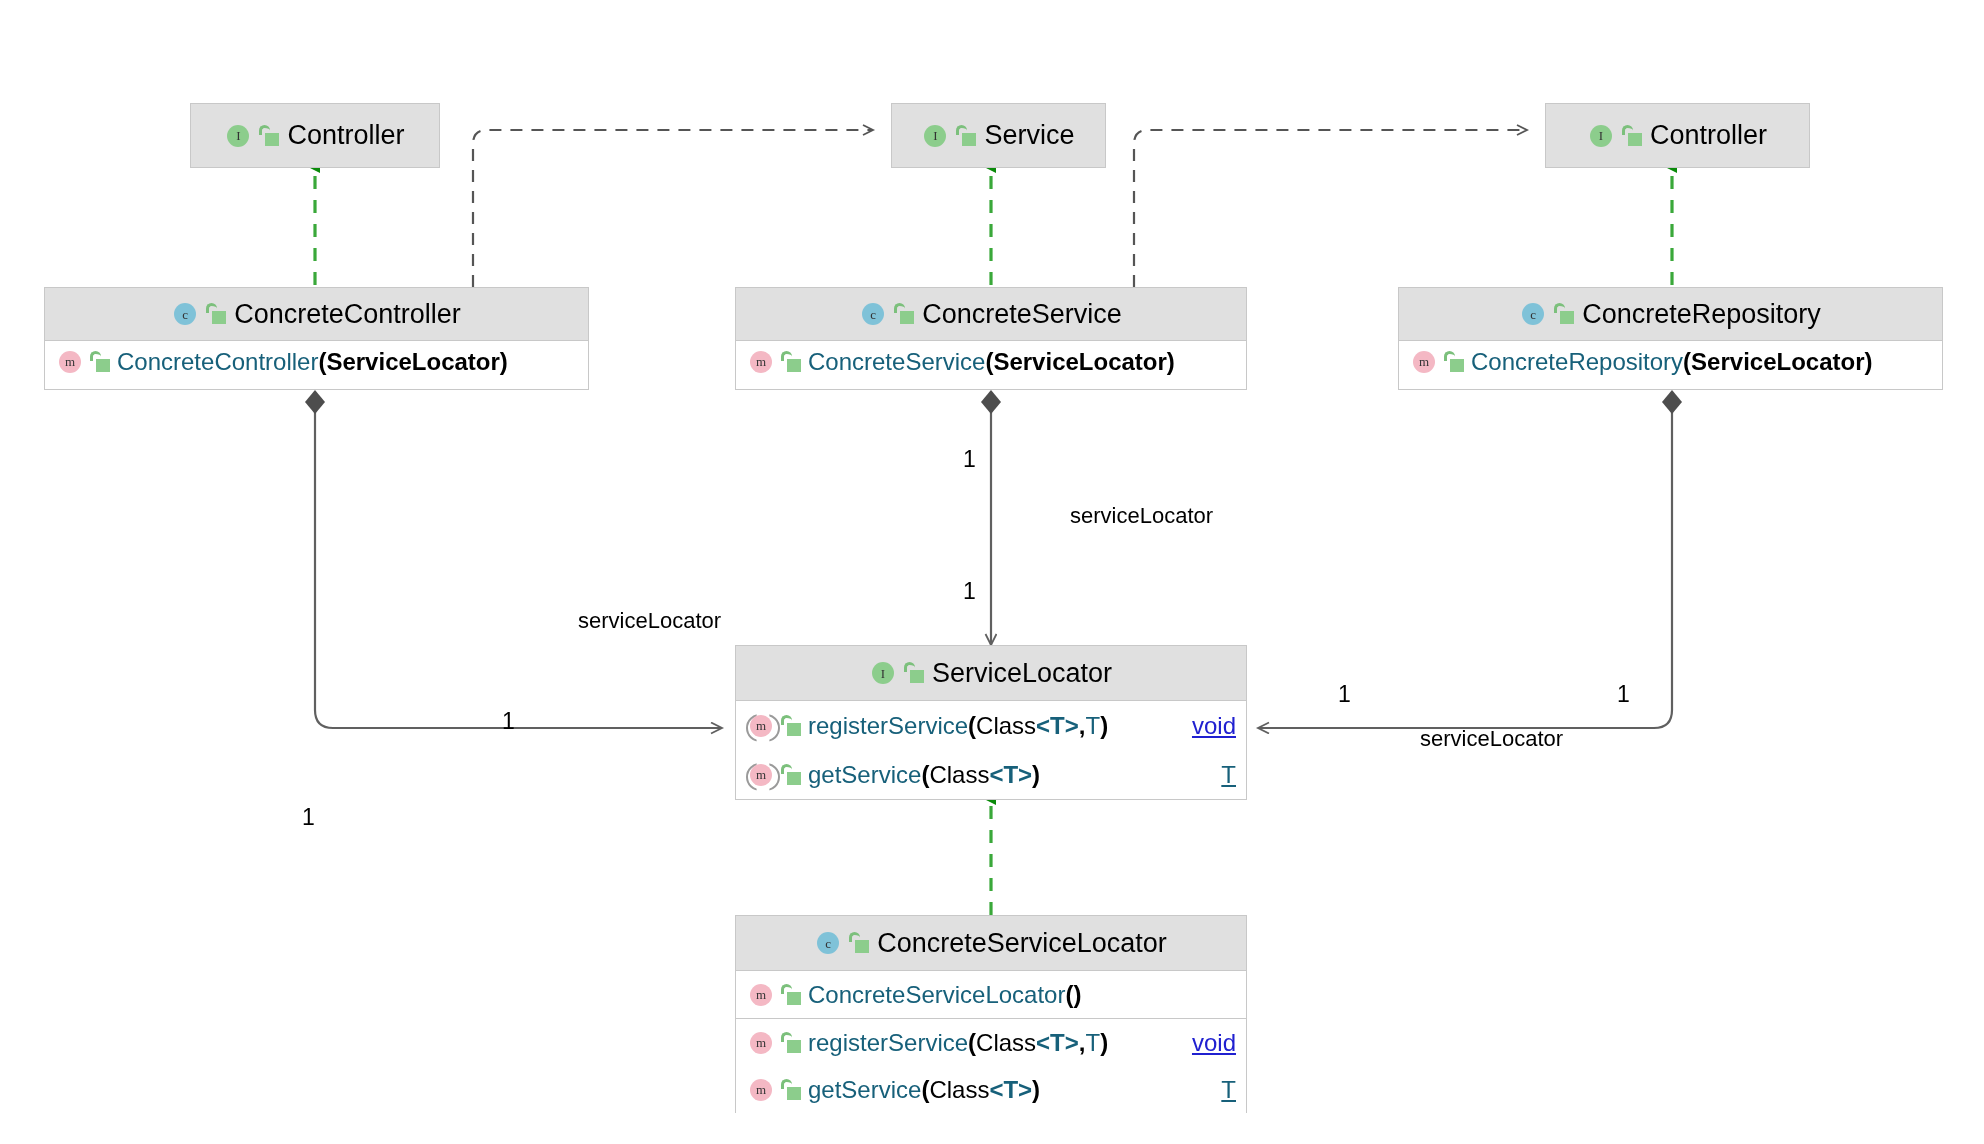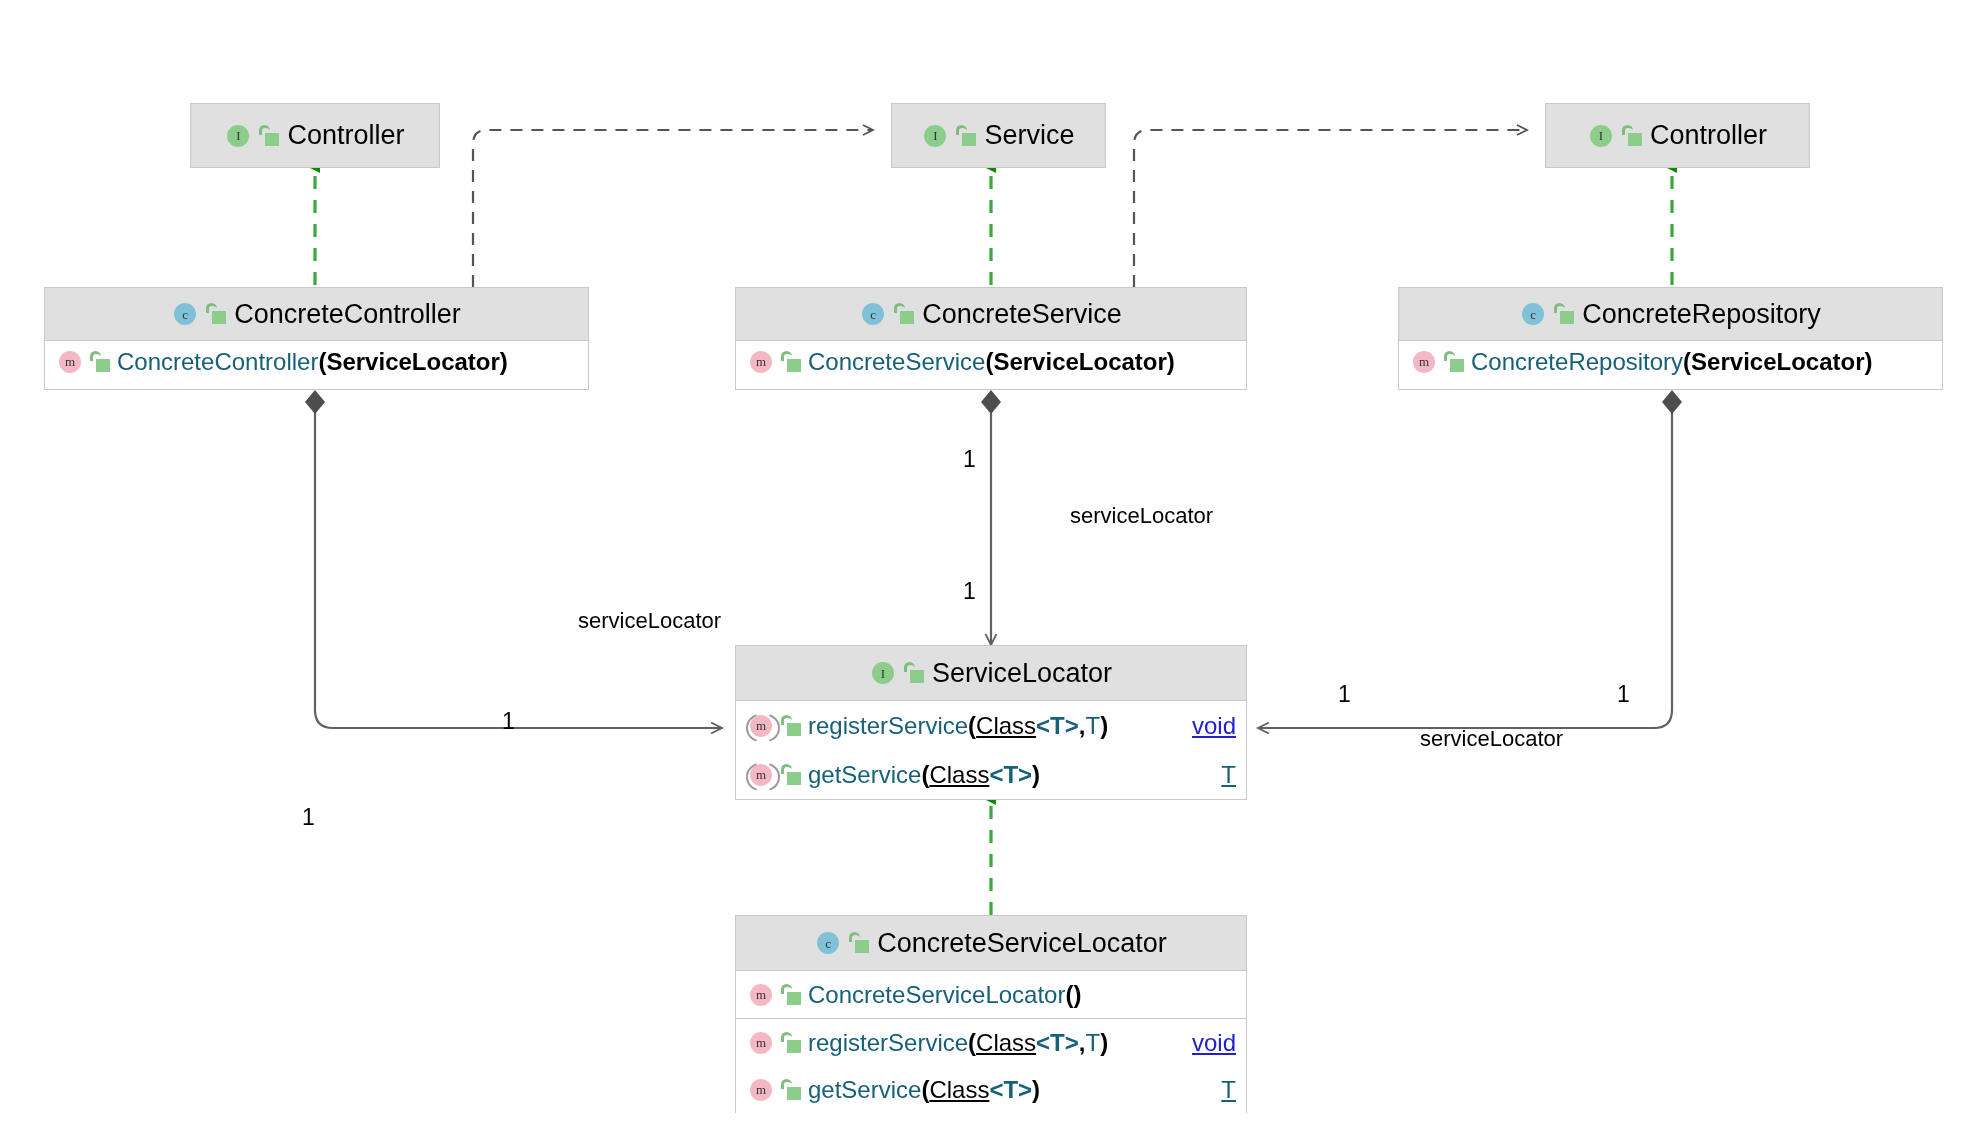--- a/index.html
+++ b/index.html
@@ -40,21 +40,21 @@
     gap:7px;
     box-sizing:border-box;
     white-space:nowrap;
   }
   .msig{font-size:24px;line-height:1;display:flex;align-items:baseline;}
   .mret{
     margin-left:auto;font-size:24px;line-height:1;padding-left:18px;text-decoration:underline;
   }
   .mname{color:#17607a;}
   .punc{color:#000000;font-weight:bold;}
-  .ptype{color:#000000;text-decoration:underline;}
+  .ptype{color:#000000;}
   .generic{color:#17607a;font-weight:bold;}
   .ret-void{color:#2020d0;}
   .ret-T{color:#17607a;}
 
   
   .badge{position:relative;width:26px;height:26px;flex:0 0 26px;}
   .badge .circ{
     position:absolute;left:2px;top:2px;width:22px;height:22px;border-radius:50%;
     display:flex;align-items:center;justify-content:center;
     font-size:13px;line-height:1;color:#333;

